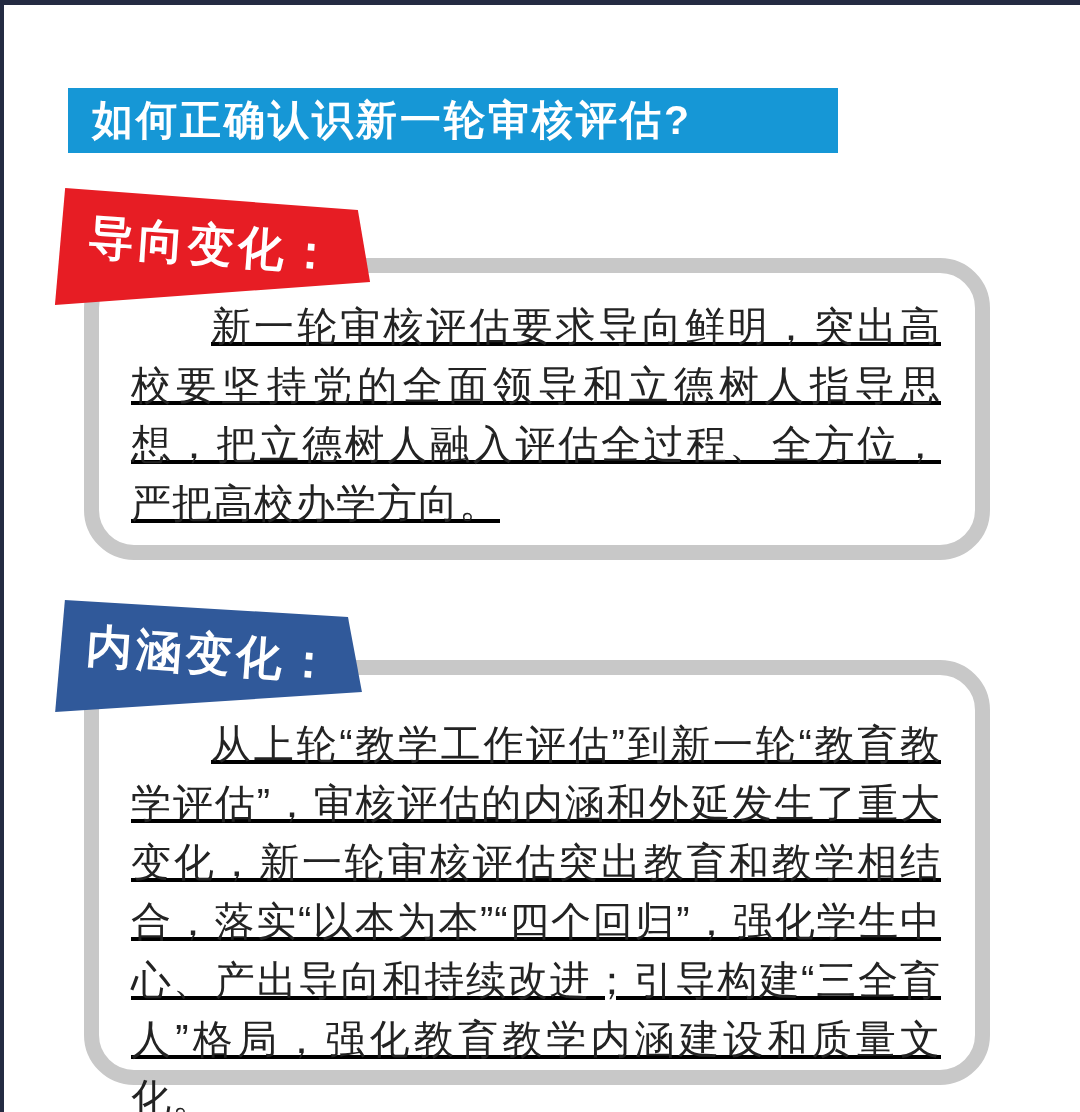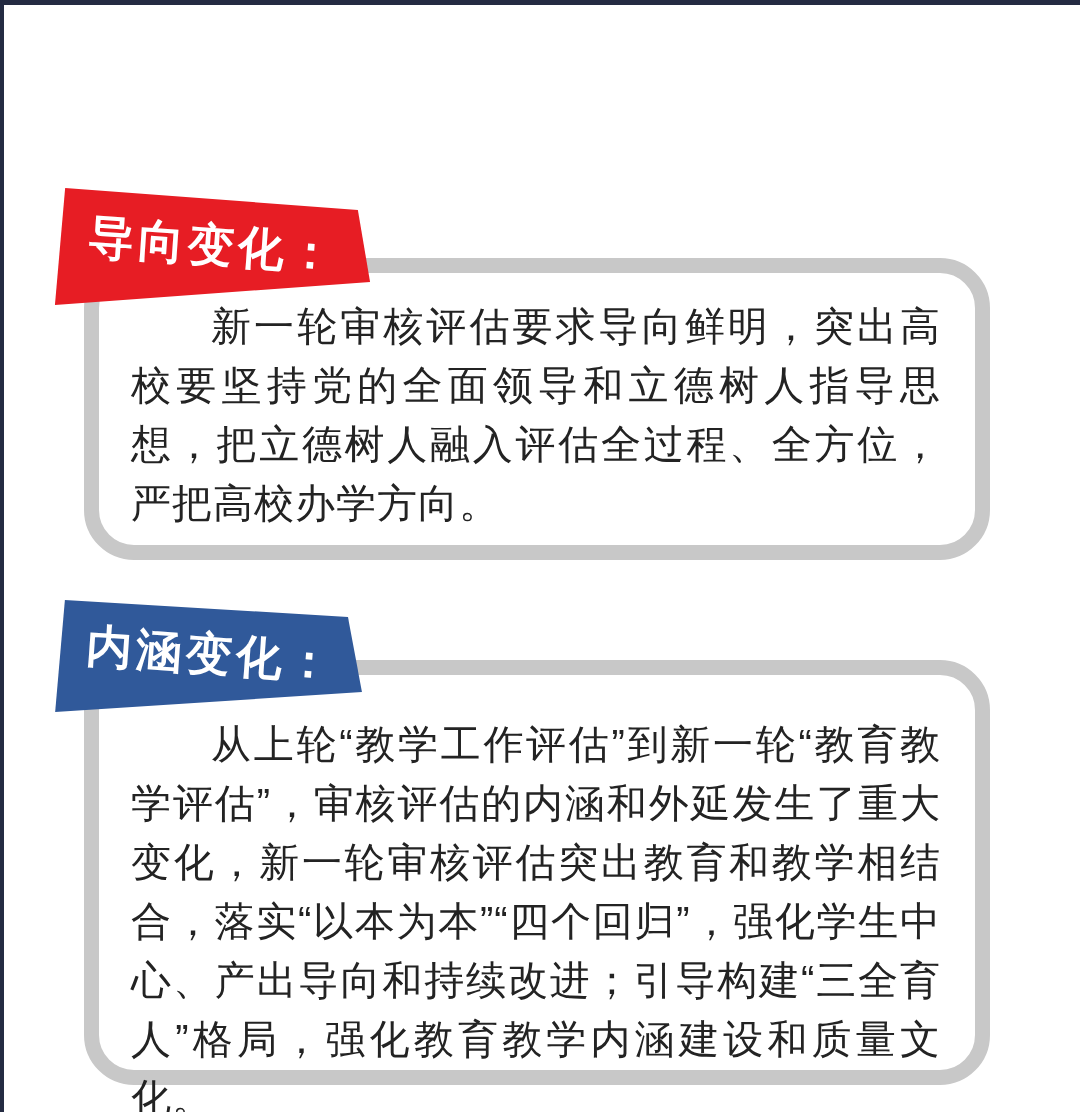--- a/index.html
+++ b/index.html
@@ -23,20 +23,21 @@
     color:#ffffff;font-size:41px;font-weight:bold;letter-spacing:3px;
     white-space:nowrap;
   }
 
   .card{
     position:absolute;left:84px;width:906px;
     background:#ffffff;
     border:15px solid #c8c8c8;
     border-radius:50px;
     box-sizing:border-box;
+    text-decoration:underline;
   }
   .card-1{top:258px;height:302px;padding:24px 34px 0 32px;}
   .card-2{top:660px;height:425px;padding:40px 34px 0 32px;}
   .card p{
     margin:0;
     font-size:40px;line-height:59px;
     color:#232323;
     text-align:justify;
     text-indent:2em;
     letter-spacing:1px;
@@ -63,20 +64,23 @@
   }
 </style>
 </head>
 <body>
 
 <div class="canvas">
 
   <div class="frame-top"></div>
   <div class="frame-left"></div>
 
+  <div class="header-bar">
+    <span class="title">如何正确认识新一轮审核评估?</span>
+  </div>
 
   <section class="card card-1">
     <p>新一轮审核评估要求导向鲜明，突出高校要坚持党的全面领导和立德树人指导思想，把立德树人融入评估全过程、全方位，严把高校办学方向。</p>
   </section>
 
   <div class="banner banner-red">
     <span class="banner-text">导向变化：</span>
   </div>
 
   <section class="card card-2">

